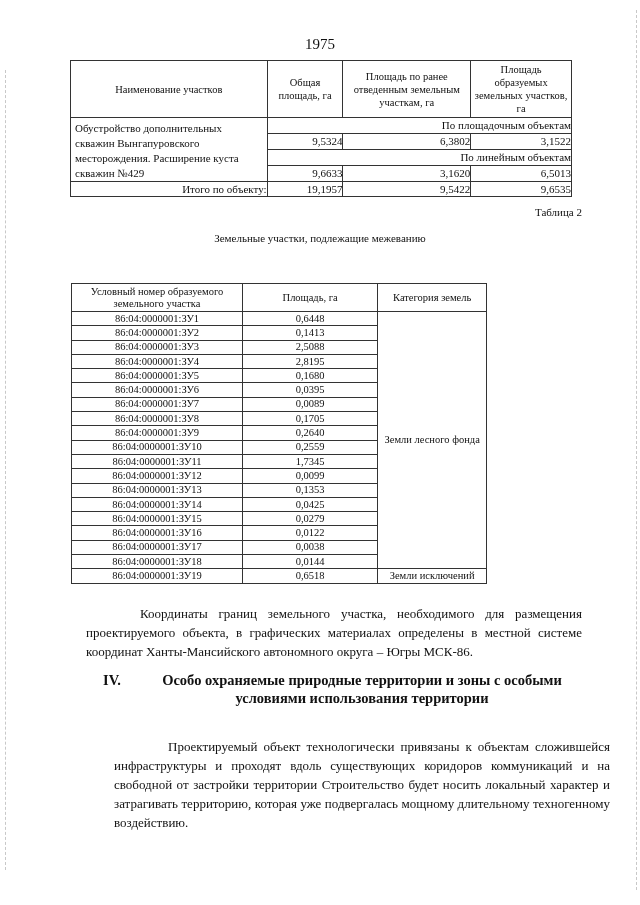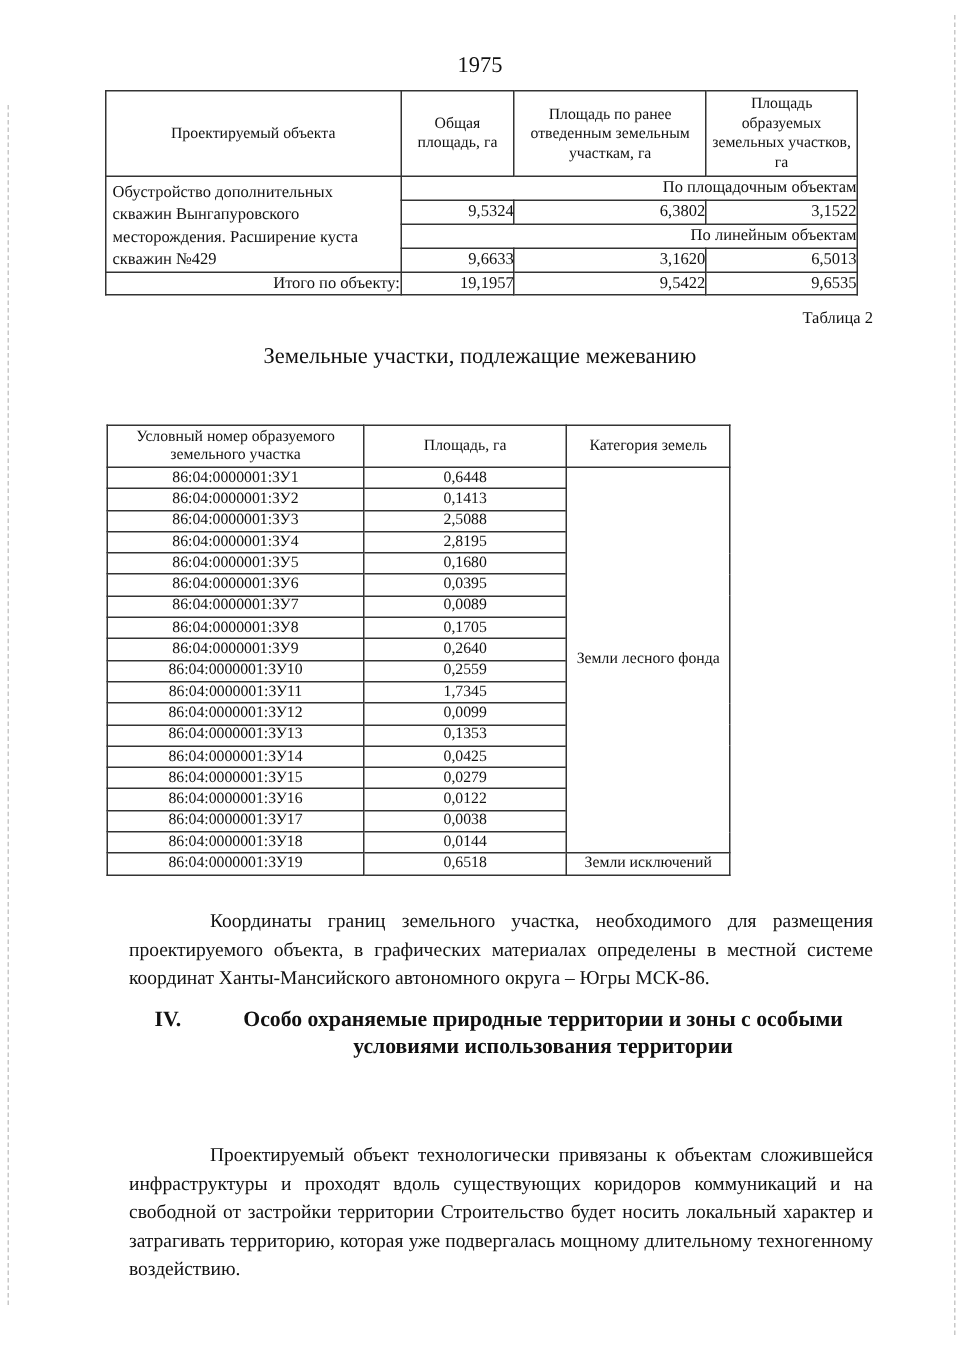--- a/index.html
+++ b/index.html
@@ -16,33 +16,33 @@
 
   
   #t1 { left: 70px; top: 60px; width: 502px; font-size: 11px; line-height: 12.5px; }
   #t1 th { text-align: center; vertical-align: middle; height: 56px; font-size: 10.5px; line-height: 13px; }
   #t1 td { height: 14px; text-align: right; vertical-align: middle; padding: 0; }
   #t1 td.obj-name { text-align: left; vertical-align: top; padding: 3px 4px 0 4px; line-height: 15px; }
   #t1 td.total-label { text-align: right; padding-left: 4px; }
   #t1 col.c1 { width: 197px; } #t1 col.c2 { width: 76px; } #t1 col.c3 { width: 128px; } #t1 col.c4 { width: 101px; }
 
   .table-label { position: absolute; top: 206px; right: 58px; font-size: 11px; }
-  .table-title { position: absolute; top: 229px; left: 0; width: 640px; text-align: center; font-size: 15px; line-height: 19px; }
+  .table-title { position: absolute; top: 229px; left: 0; width: 640px; text-align: center; font-size: 11px; line-height: 19px; }
 
   
   #t2 { left: 71px; top: 283px; width: 416px; font-size: 10.5px; }
   #t2 th { height: 27px; line-height: 12px; text-align: center; vertical-align: middle; }
   #t2 td { height: 13.3px; line-height: 12px; text-align: center; padding: 0; }
   #t2 td.cat { vertical-align: middle; font-size: 10.5px; }
   #t2 col.c1 { width: 202px; } #t2 col.c2 { width: 168px; } #t2 col.c3 { width: 129px; }
 
   .para { position: absolute; left: 86px; width: 496px; font-size: 13px; line-height: 19px;
           text-align: justify; text-indent: 54px; }
   #para1 { top: 604px; }
-  #para2 { top: 760px; }
+  #para2 { top: 737px; margin-left: 28px; }
 
   .section-heading { position: absolute; top: 671px; left: 0; width: 640px; font-weight: bold; font-size: 14.5px; line-height: 18px; }
   .section-num { position: absolute; left: 103px; top: 0; }
   .section-text { position: absolute; left: 148px; width: 428px; text-align: center; }
 </style>
 </head>
 <body>
 
 <div class="scan-edge scan-left"></div>
 <div class="scan-edge scan-right"></div>
@@ -51,21 +51,21 @@
 
 <table id="t1">
   <colgroup>
       <col class="c1">
       <col class="c2">
       <col class="c3">
       <col class="c4">
     </colgroup>
   <tbody>
       <tr>
-    <th>Проектируемый объекта</th>
+    <th>Наименование участков</th>
     <th>Общая площадь, га</th>
     <th>Площадь по ранее отведенным земельным участкам, га</th>
     <th>Площадь образуемых земельных участков, га</th>
   </tr>
   <tr>
     <td class="obj-name" rowspan="4">Обустройство дополнительных скважин Вынгапуровского месторождения. Расширение куста скважин №429</td>
     <td colspan="3">По площадочным объектам</td>
   </tr>
   <tr>
     <td>9,5324</td>

